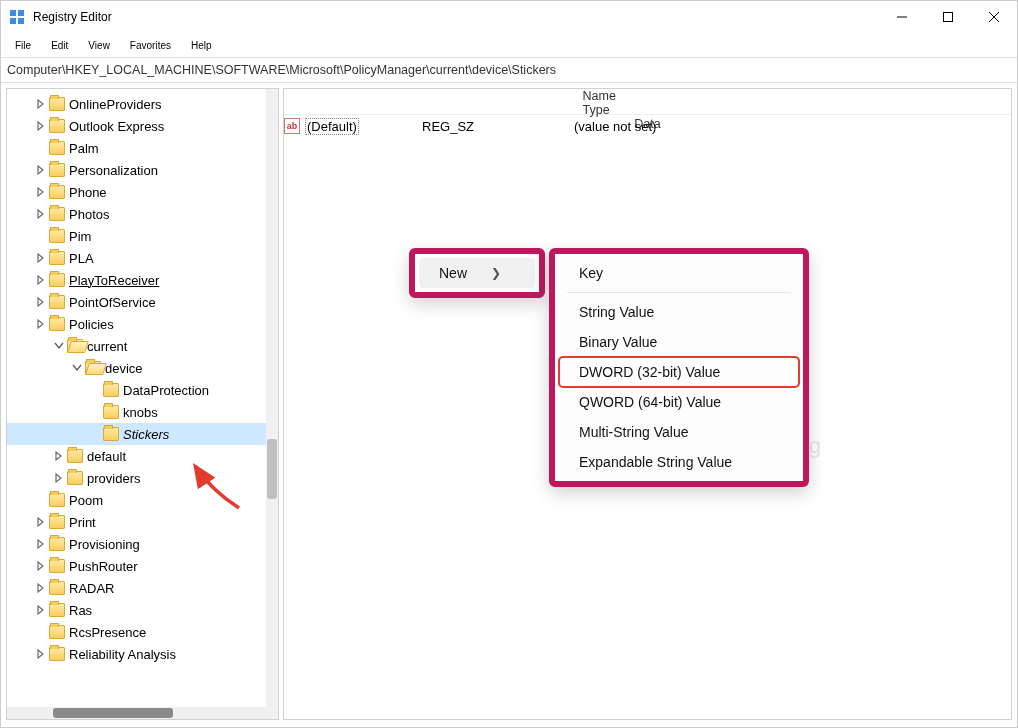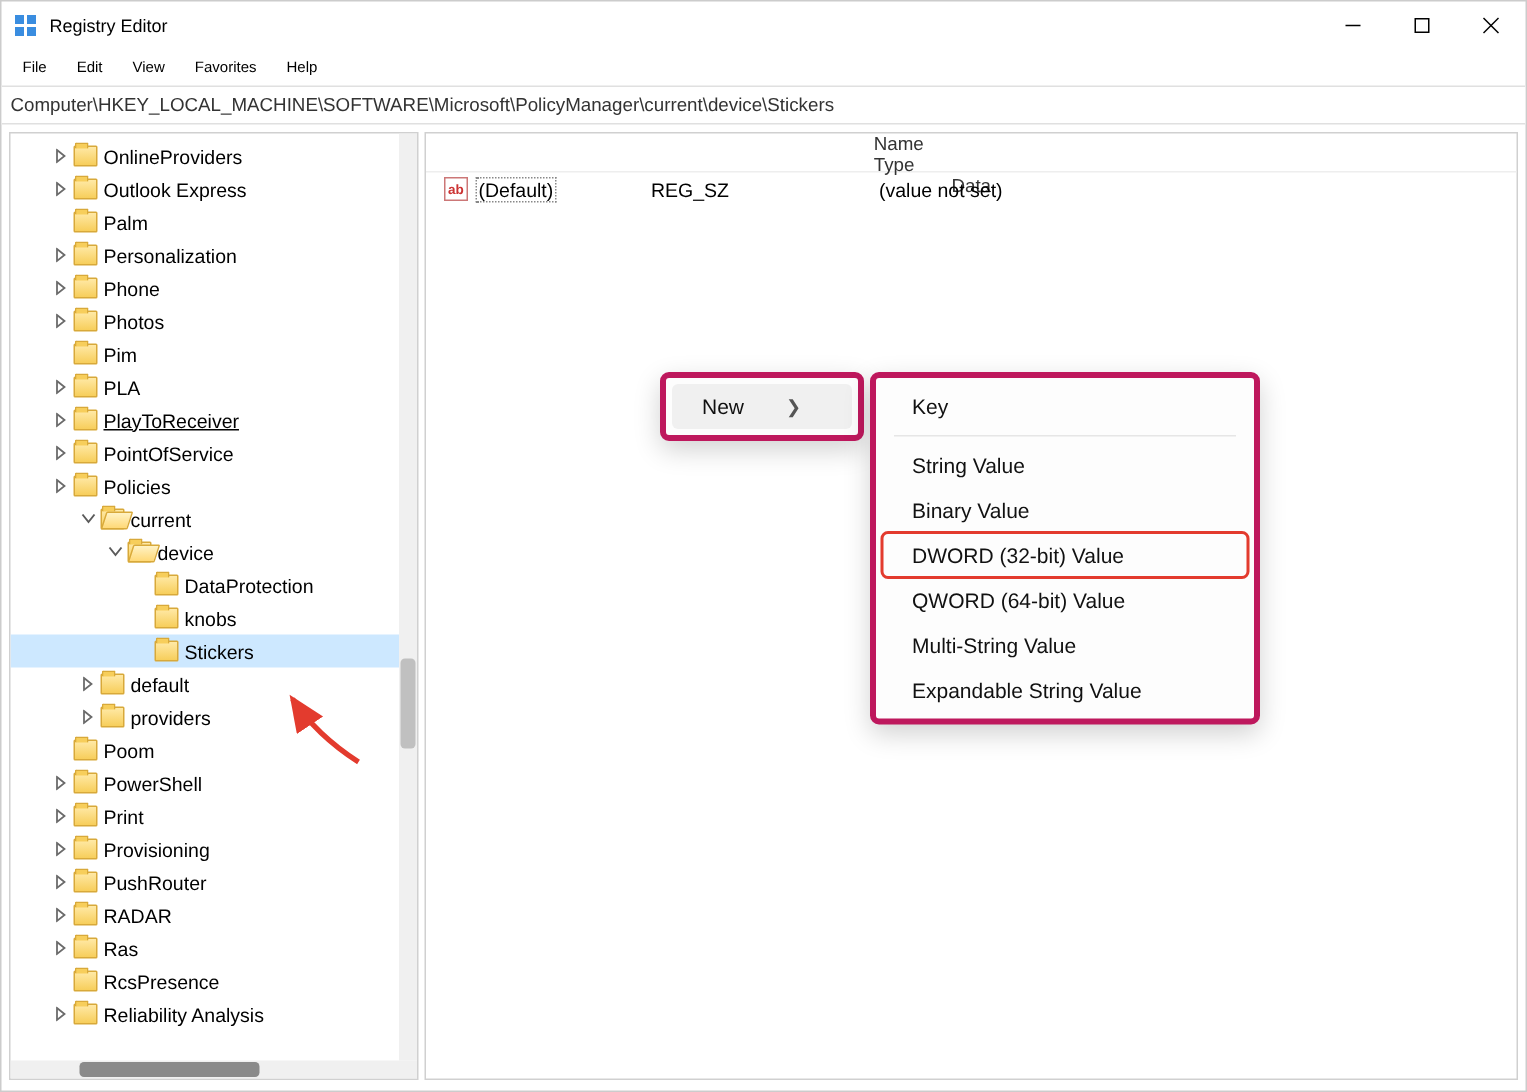--- a/index.html
+++ b/index.html
@@ -48,28 +48,28 @@
   
   
   .list-header { height: 26px; display: flex; align-items: center; border-bottom: 1px solid #eee; font-size: 12.5px; color: #333; flex-direction: column; }
   .list-header .col { padding: 0 10px; }
   .col-name { width: 150px; }
   .col-type { width: 150px; }
   .col-data { flex: 1; }
   .col-sep { width: 1px; height: 18px; background: #e0e0e0; }
   
   .list-row { height: 22px; display: flex; align-items: center; font-size: 13px; color: #000; }
-  .value-icon { width: 16px; height: 16px; margin: 0 5px 0 12px; border: 1px solid #c77; background: #fff; display: inline-flex; align-items: center; justify-content: center; font-size: 9px; font-weight: bold; color: #c33; }
+  .value-icon { width: 16px; height: 16px; margin: 0 5px 0 0; border: 1px solid #c77; background: #fff; display: inline-flex; align-items: center; justify-content: center; font-size: 9px; font-weight: bold; color: #c33; }
   .value-name { width: 117px; }
   .value-name .dotted { border: 1px dotted #888; padding: 0 1px; }
   .value-type { width: 150px; padding-left: 0px; }
   .value-data { padding-left: 2px; }
   
   
-  .ctx { position: absolute; background: #fdfdfd; border: 4px solid #be185d; border-radius: 6px; box-shadow: 0 6px 18px rgba(0,0,0,0.18); padding: 4px; font-size: 14px; color: #111; margin-left: 31px; }
+  .ctx { position: absolute; background: #fdfdfd; border: 6px solid #be185d; border-radius: 6px; box-shadow: 0 6px 18px rgba(0,0,0,0.18); padding: 4px; font-size: 14px; color: #111; }
   .ctx .item { height: 30px; display: flex; align-items: center; padding: 0 34px 0 20px; border-radius: 4px; white-space: nowrap; }
   .ctx .item.hover { background: #f0f0f0; }
   .ctx .item.highlighted { outline: 2.5px solid #e33b2e; outline-offset: -1px; border-radius: 4px; }
   .ctx .item .sub-caret { margin-left: auto; font-size: 12px; color: #555; padding-left: 20px; }
   .ctx hr { border: none; border-top: 1px solid #e6e6e6; margin: 4px 8px; }
   
   
   .arrow-annot { position: absolute; pointer-events: none; }
   
   
@@ -238,21 +238,21 @@
         <div class="tree-row" style="padding-left: 82px;">
           <span class="toggle"></span>
           <span class="folder-icon folder-closed"></span>
           <span class="label">DataProtection</span>
         </div>
         <div class="tree-row" style="padding-left: 82px;">
           <span class="toggle"></span>
           <span class="folder-icon folder-closed"></span>
           <span class="label">knobs</span>
         </div>
-        <div class="tree-row selected" style="padding-left: 82px;">
+        <div class="tree-row selected" style="padding-left: 82px; font-style: italic;">
           <span class="toggle"></span>
           <span class="folder-icon folder-closed"></span>
           <span class="label">Stickers</span>
         </div>
         <div class="tree-row" style="padding-left: 46px;">
           <span class="toggle">
             <svg width="8" height="10">
               <path d="M1 1 L6 5 L1 9 Z" fill="none" stroke="#6b6b6b" stroke-width="1.2"></path>
             </svg>
           </span>
@@ -265,29 +265,20 @@
               <path d="M1 1 L6 5 L1 9 Z" fill="none" stroke="#6b6b6b" stroke-width="1.2"></path>
             </svg>
           </span>
           <span class="folder-icon folder-closed"></span>
           <span class="label">providers</span>
         </div>
         <div class="tree-row" style="padding-left: 28px;">
           <span class="toggle"></span>
           <span class="folder-icon folder-closed"></span>
           <span class="label">Poom</span>
-        </div>
-        <div class="tree-row" style="padding-left: 28px;">
-          <span class="toggle">
-            <svg width="8" height="10">
-              <path d="M1 1 L6 5 L1 9 Z" fill="none" stroke="#6b6b6b" stroke-width="1.2"></path>
-            </svg>
-          </span>
-          <span class="folder-icon folder-closed"></span>
-          <span class="label">PowerShell</span>
         </div>
         <div class="tree-row" style="padding-left: 28px;">
           <span class="toggle">
             <svg width="8" height="10">
               <path d="M1 1 L6 5 L1 9 Z" fill="none" stroke="#6b6b6b" stroke-width="1.2"></path>
             </svg>
           </span>
           <span class="folder-icon folder-closed"></span>
           <span class="label">Print</span>
         </div>

